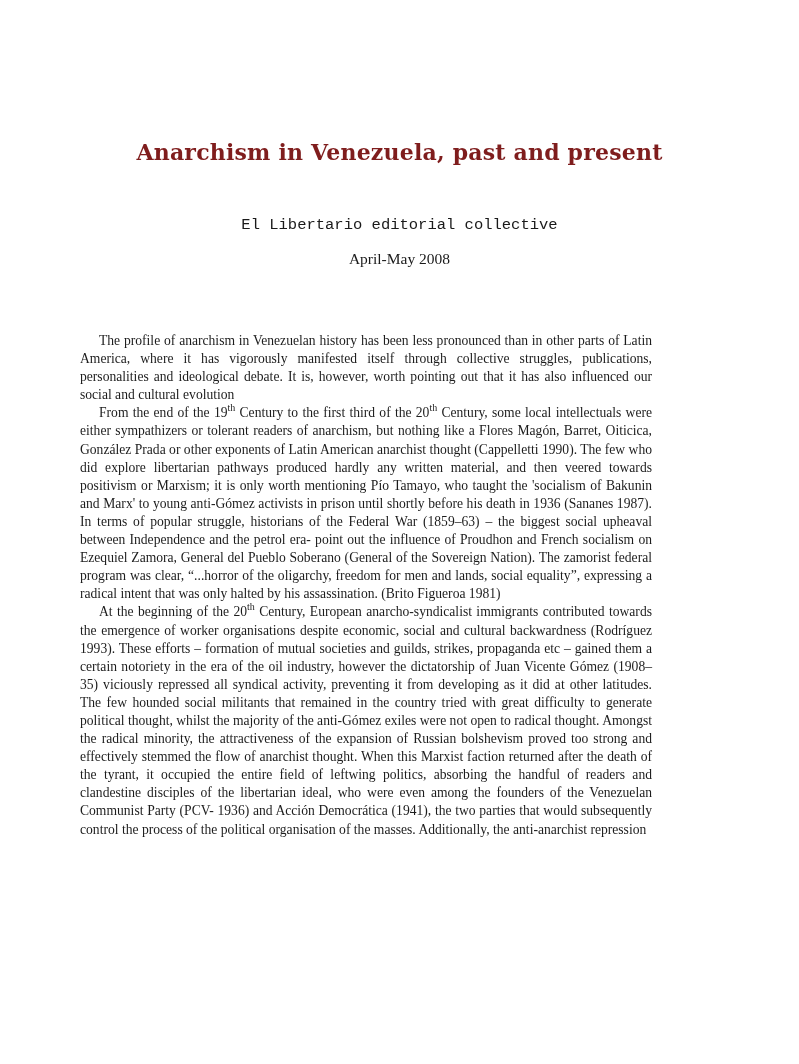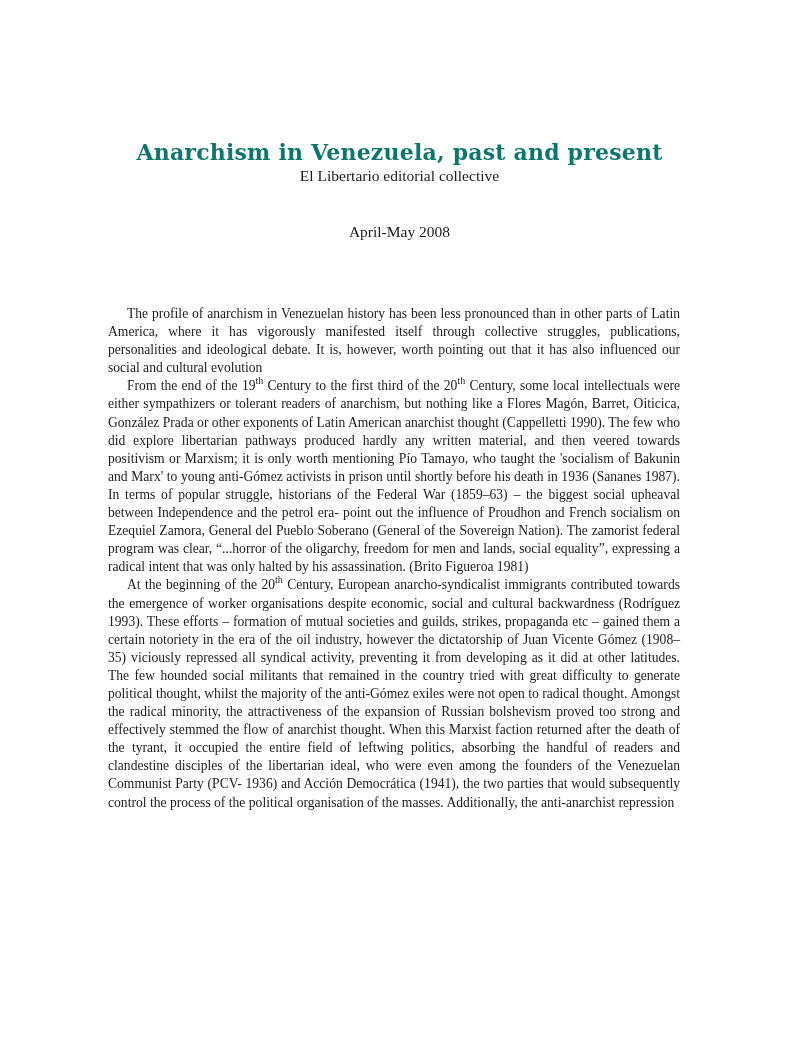--- a/index.html
+++ b/index.html
@@ -18,36 +18,38 @@
   }
   .doc-title {
     margin: 0;
     padding-top: 139px;
     text-align: center;
     font-family: "DejaVu Serif", serif;
     font-weight: bold;
     font-size: 22px;
     line-height: 27px;
     letter-spacing: 0.2px;
-    color: #0f766e;
+    color: #7f1d1d;
   }
   .doc-author {
+    margin-top: 50px;
     text-align: center;
     font-size: 15.5px;
     line-height: 19px;
+    font-family: Liberation Mono, monospace;
   }
   .doc-date {
-    margin-top: 37px;
+    margin-top: 14px;
     text-align: center;
     font-size: 15.5px;
     line-height: 19px;
   }
   .doc-body {
     margin-top: 64px;
-    margin-left: 108px;
+    margin-left: 80px;
     width: 572px;
   }
   .doc-body p {
     margin: 0;
     text-align: justify;
     text-indent: 19px;
     font-size: 13.6px;
     line-height: 18.1px;
     color: #1c1c1c;
   }

